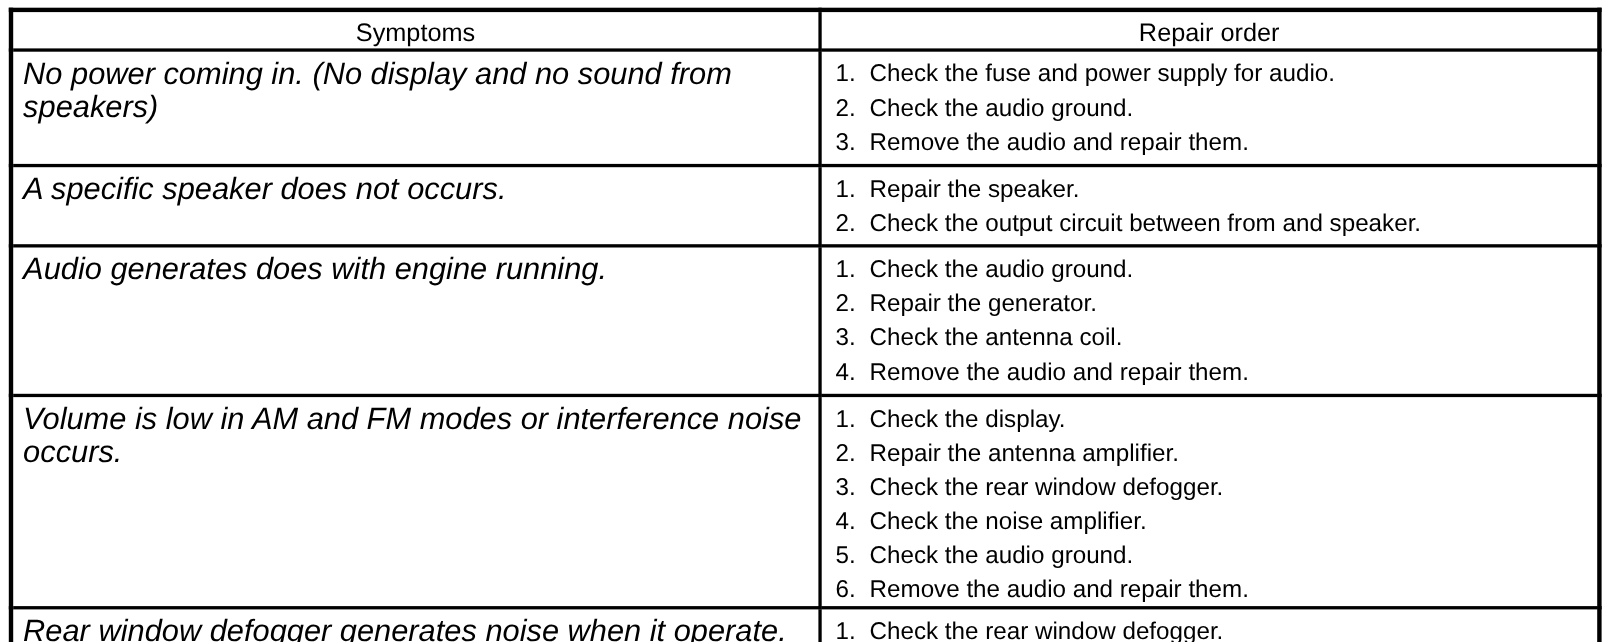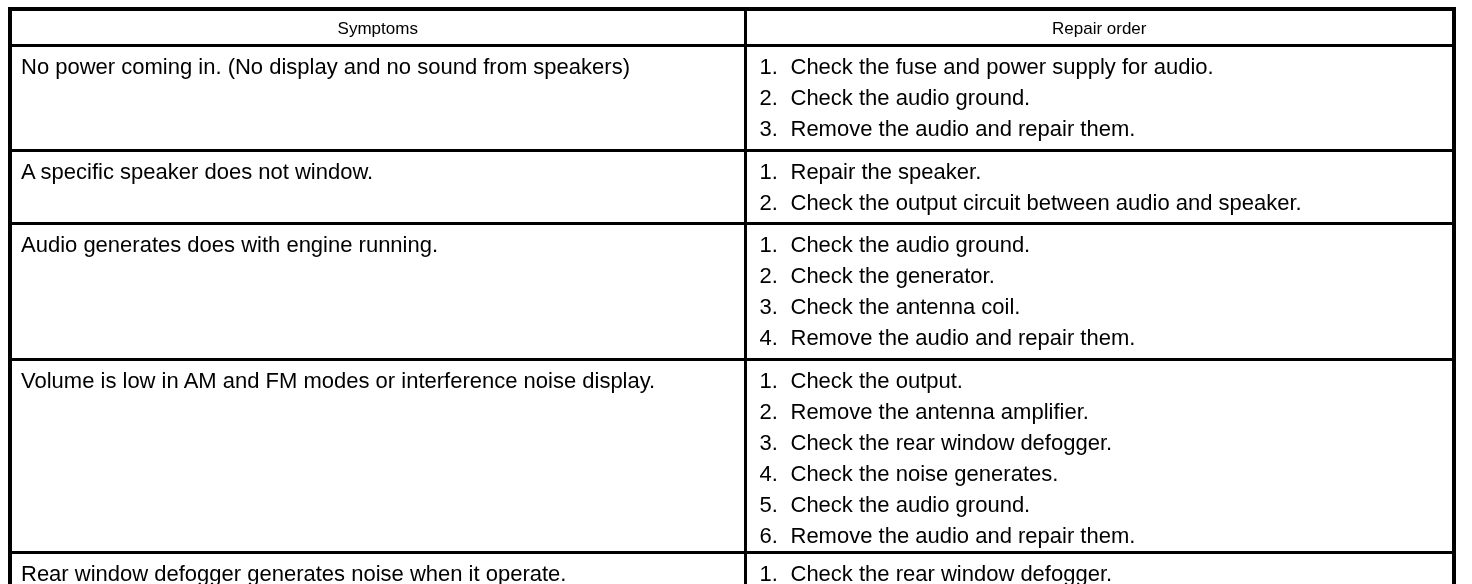--- a/index.html
+++ b/index.html
@@ -23,31 +23,32 @@
   }
   table.diag th,
   table.diag td {
     border: 3px solid #000;
     vertical-align: top;
     background: #fff;
   }
   th.col-symptoms { width: 731px; }
   th.col-repair   { width: 705px; margin-left: 46px; }
   table.diag th {
-    font-size: 17px;
+    font-size: 23px;
     font-weight: 400;
     text-align: center;
     height: 30px;
     padding: 3px 0 0 0;
     vertical-align: middle;
   }
   td.symptom-cell {
-    font-size: 22px;
+    font-size: 28px;
     line-height: 30px;
     padding: 5px 6px 0 9px;
+    font-style: italic;
   }
   td.repair-cell {
     font-size: 22px;
     padding: 4px 6px 0 13px;
   }
   .step {
     display: flex;
     line-height: 31px;
   }
   .step .num {
@@ -86,73 +87,73 @@
           <span class="txt">Check the audio ground.</span>
         </div>
         <div class="step">
           <span class="num">3.</span>
           <span class="txt">Remove the audio and repair them.</span>
         </div>
       </td>
     </tr>
 
     <tr class="r2">
-      <td class="symptom-cell">A specific speaker does not window.</td>
+      <td class="symptom-cell">A specific speaker does not occurs.</td>
       <td class="repair-cell">
         <div class="step">
           <span class="num">1.</span>
           <span class="txt">Repair the speaker.</span>
         </div>
         <div class="step">
           <span class="num">2.</span>
-          <span class="txt">Check the output circuit between audio and speaker.</span>
+          <span class="txt">Check the output circuit between from and speaker.</span>
         </div>
       </td>
     </tr>
 
     <tr class="r3">
       <td class="symptom-cell">Audio generates does with engine running.</td>
       <td class="repair-cell">
         <div class="step">
           <span class="num">1.</span>
           <span class="txt">Check the audio ground.</span>
         </div>
         <div class="step">
           <span class="num">2.</span>
-          <span class="txt">Check the generator.</span>
+          <span class="txt">Repair the generator.</span>
         </div>
         <div class="step">
           <span class="num">3.</span>
           <span class="txt">Check the antenna coil.</span>
         </div>
         <div class="step">
           <span class="num">4.</span>
           <span class="txt">Remove the audio and repair them.</span>
         </div>
       </td>
     </tr>
 
     <tr class="r4">
-      <td class="symptom-cell">Volume is low in AM and FM modes or interference noise display.</td>
+      <td class="symptom-cell">Volume is low in AM and FM modes or interference noise occurs.</td>
       <td class="repair-cell">
         <div class="step">
           <span class="num">1.</span>
-          <span class="txt">Check the output.</span>
+          <span class="txt">Check the display.</span>
         </div>
         <div class="step">
           <span class="num">2.</span>
-          <span class="txt">Remove the antenna amplifier.</span>
+          <span class="txt">Repair the antenna amplifier.</span>
         </div>
         <div class="step">
           <span class="num">3.</span>
           <span class="txt">Check the rear window defogger.</span>
         </div>
         <div class="step">
           <span class="num">4.</span>
-          <span class="txt">Check the noise generates.</span>
+          <span class="txt">Check the noise amplifier.</span>
         </div>
         <div class="step">
           <span class="num">5.</span>
           <span class="txt">Check the audio ground.</span>
         </div>
         <div class="step">
           <span class="num">6.</span>
           <span class="txt">Remove the audio and repair them.</span>
         </div>
       </td>

